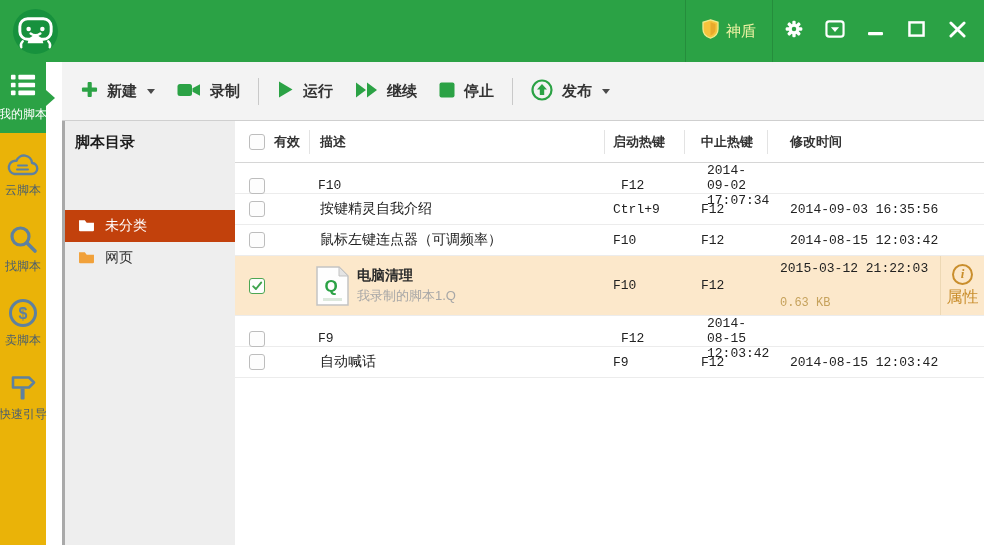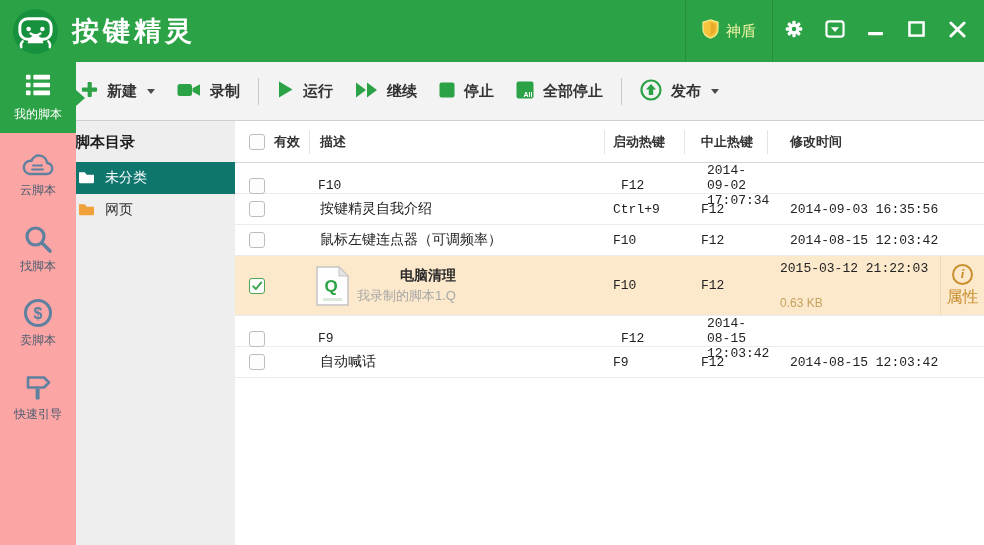--- a/index.html
+++ b/index.html
@@ -10,21 +10,21 @@
   .titlebar { height:62px; background:#2BA245; display:flex; align-items:center; position:relative; z-index:20; }
   .logo { width:47px; height:47px; margin-left:12px; flex:0 0 auto; }
   .app-title { color:#fff; font-size:27px; font-weight:bold; letter-spacing:4px; margin-left:13px; }
   .tb-right { margin-left:auto; display:flex; align-items:center; height:100%; padding-right:6px; }
   .win-sep { width:1px; height:62px; background:rgba(0,0,0,0.13); }
   .shield-chip { display:flex; align-items:center; gap:7px; padding:0 16px; cursor:default; }
   .shield-label { color:#EDF2A3; font-size:15px; }
   .win-btn { width:41px; height:62px; display:flex; align-items:center; justify-content:center; cursor:pointer; }
 
   
-  .sidebar { position:absolute; left:0; top:62px; bottom:0; width:76px; background:#fca5a5; z-index:10; }
+  .sidebar { position:absolute; left:0; top:62px; bottom:0; width:46px; background:#eab308; z-index:10; }
   .side-item { display:flex; flex-direction:column; align-items:center; justify-content:center; cursor:pointer; }
   .side-item.active { height:71px; background:#2BA245; position:relative; gap:4px; }
   .side-item.active .side-label { color:#fff; }
   .side-item.active::after { content:""; position:absolute; right:-9px; top:50%; transform:translateY(-50%);
      border-top:8px solid transparent; border-bottom:8px solid transparent; border-left:9px solid #2BA245; }
   .side-item.plain { height:64px; margin-top:10px; }
   .side-label { font-size:12px; color:#4A5E70; white-space:nowrap; }
 
   
   .main { position:absolute; left:62px; top:62px; width:922px; height:483px; display:flex; flex-direction:column; }
@@ -35,46 +35,46 @@
   .tool-sep { width:1px; height:27px; background:#C9C9C9; margin:0 7px; }
   .caret { width:0; height:0; border-left:4px solid transparent; border-right:4px solid transparent; border-top:5px solid #4A4A4A; margin-left:1px; }
 
   
   .content { flex:1; display:flex; min-height:0; }
 
   
   .folder-panel { width:173px; flex:0 0 auto; background:#EEEEEE; border-left:3px solid #A9A9A9; }
   .folder-title { font-size:15px; font-weight:bold; color:#1E1E1E; padding:12px 0 10px 10px; }
   .folder-item { height:32px; display:flex; align-items:center; gap:10px; padding-left:13px; font-size:14px; color:#333; cursor:pointer; }
-  .folder-item.selected { background:#0f766e; color:#fff; }
+  .folder-item.selected { background:#c2410c; color:#fff;margin-top:48px; }
 
   
   .table { flex:1; background:#fff; overflow:hidden; }
   .thead { height:42px; border-bottom:1px solid #D6D6D6; display:grid; grid-template-columns:75px 295px 80px 83px 1fr; align-items:center; font-size:13px; color:#333; font-weight:600; }
   .th { height:24px; display:flex; align-items:center; border-right:1px solid #E3E3E3; }
   .th:last-child { border-right:none; }
   .trow { height:31px; border-bottom:1px solid #ECECEC; display:grid; grid-template-columns:75px 295px 80px 83px 1fr; align-items:center; font-size:14px; color:#222; cursor:pointer; }
   .trow.selected { height:60px; background:#FCE8CB; grid-template-columns:75px 295px 80px 83px 172px 44px; }
   .cell-cb { display:flex; align-items:center; gap:9px; padding-left:14px; }
   .cell-desc { padding-left:10px; overflow:hidden; white-space:nowrap; }
   .cell-hot1 { padding-left:8px; }
   .cell-hot2 { padding-left:16px; }
   .cell-time { padding-left:22px; }
   .mono { font-family:"Liberation Mono","DejaVu Sans Mono",monospace; font-size:13px; }
 
   .cb { width:16px; height:16px; border:1px solid #BDBDBD; border-radius:3px; background:#FDFDFD; flex:0 0 auto; display:flex; align-items:center; justify-content:center; cursor:pointer; }
   .cb.checked { border-color:#4DA653; }
 
   
   .desc-flex { display:flex; align-items:center; gap:8px; padding-left:6px; }
-  .desc-lines { display:flex; flex-direction:column; gap:2px;align-items:flex-end; }
+  .desc-lines { display:flex; flex-direction:column; gap:2px; }
   .desc-title { font-weight:bold; font-size:14px; color:#2B2B2B; }
   .desc-sub { font-size:13px; color:#A7A7A7; }
   .time-lines { display:flex; flex-direction:column; gap:20px; padding-left:12px; }
-  .file-size { font-size:12px; color:#C6A25C; font-family:Liberation Sans, sans-serif; }
+  .file-size { font-size:12px; color:#C6A25C; font-family:Liberation Mono, monospace; }
   .cell-action { height:100%; border-left:1px solid #EDD8B4; display:flex; flex-direction:column; align-items:center; justify-content:center; gap:2px; cursor:pointer; }
   .info-circle { width:21px; height:21px; border:2px solid #C98E2D; border-radius:50%; color:#C98E2D; font:italic bold 13px "Liberation Serif","DejaVu Serif",serif; display:flex; align-items:center; justify-content:center; }
   .action-label { font-size:16px; color:#C98E2D; }
 
   .qfile { width:33px; height:40px; flex:0 0 auto; }
 </style>
 </head>
 <body>
 
 <div class="app">
@@ -85,21 +85,20 @@
         <circle cx="24" cy="24" r="23" fill="#17913D"></circle>
         <rect x="8" y="11" width="32" height="21" rx="8" fill="none" stroke="#fff" stroke-width="3"></rect>
         <circle cx="17" cy="21.5" r="2.3" fill="#fff"></circle>
         <circle cx="31" cy="21.5" r="2.3" fill="#fff"></circle>
         <path d="M19,26 q5,3.6 10,0" stroke="#fff" stroke-width="2.4" fill="none" stroke-linecap="round"></path>
         <path d="M16,36 a8,8 0 0 1 16,0 z" fill="#fff"></path>
         <path d="M11,34 q-3,3 -1.5,6" stroke="#fff" stroke-width="2.4" fill="none" stroke-linecap="round"></path>
         <path d="M37,34 q3,3 1.5,6" stroke="#fff" stroke-width="2.4" fill="none" stroke-linecap="round"></path>
       </svg>
     </div>
-    <h1 class="app-title">按键精灵</h1>
 
     <div class="tb-right">
       <div class="win-sep"></div>
       <div class="shield-chip">
         <span>
           <svg width="17" height="20" viewBox="0 0 20 24">
             <path d="M10,1 L19,4 V12 C19,18 15,21.5 10,23 C5,21.5 1,18 1,12 V4 Z" fill="#F6C33C" stroke="#EFE98B" stroke-width="1.6"></path>
             <path d="M10,4 L16,6 V12 C16,16 13.5,18.6 10,19.8 Z" fill="#E9A92C"></path>
           </svg>
         </span>
@@ -254,29 +253,20 @@
         </span>
         <span>继续</span>
       </div>
       <div class="tbtn">
         <span>
           <svg width="16" height="16" viewBox="0 0 16 16">
               <rect x="0.5" y="0.5" width="15" height="15" rx="2" fill="#2BA245"></rect>
             </svg>
         </span>
         <span>停止</span>
-      </div>
-      <div class="tbtn">
-        <span>
-          <svg width="18" height="18" viewBox="0 0 18 18">
-            <rect x="0.5" y="0.5" width="17" height="17" rx="2" fill="#2BA245"></rect>
-            <text x="12" y="15.5" text-anchor="middle" font-size="7" fill="#fff" font-family="Liberation Sans, sans-serif">All</text>
-          </svg>
-        </span>
-        <span>全部停止</span>
       </div>
       <div class="tool-sep"></div>
       <div class="tbtn">
         <span>
           <svg width="22" height="22" viewBox="0 0 22 22">
             <circle cx="11" cy="11" r="9.5" fill="none" stroke="#2BA245" stroke-width="2.2"></circle>
             <path d="M11,5 L16,10.5 H13.2 V16 H8.8 V10.5 H6 Z" fill="#2BA245"></path>
           </svg>
         </span>
         <span>发布</span>

